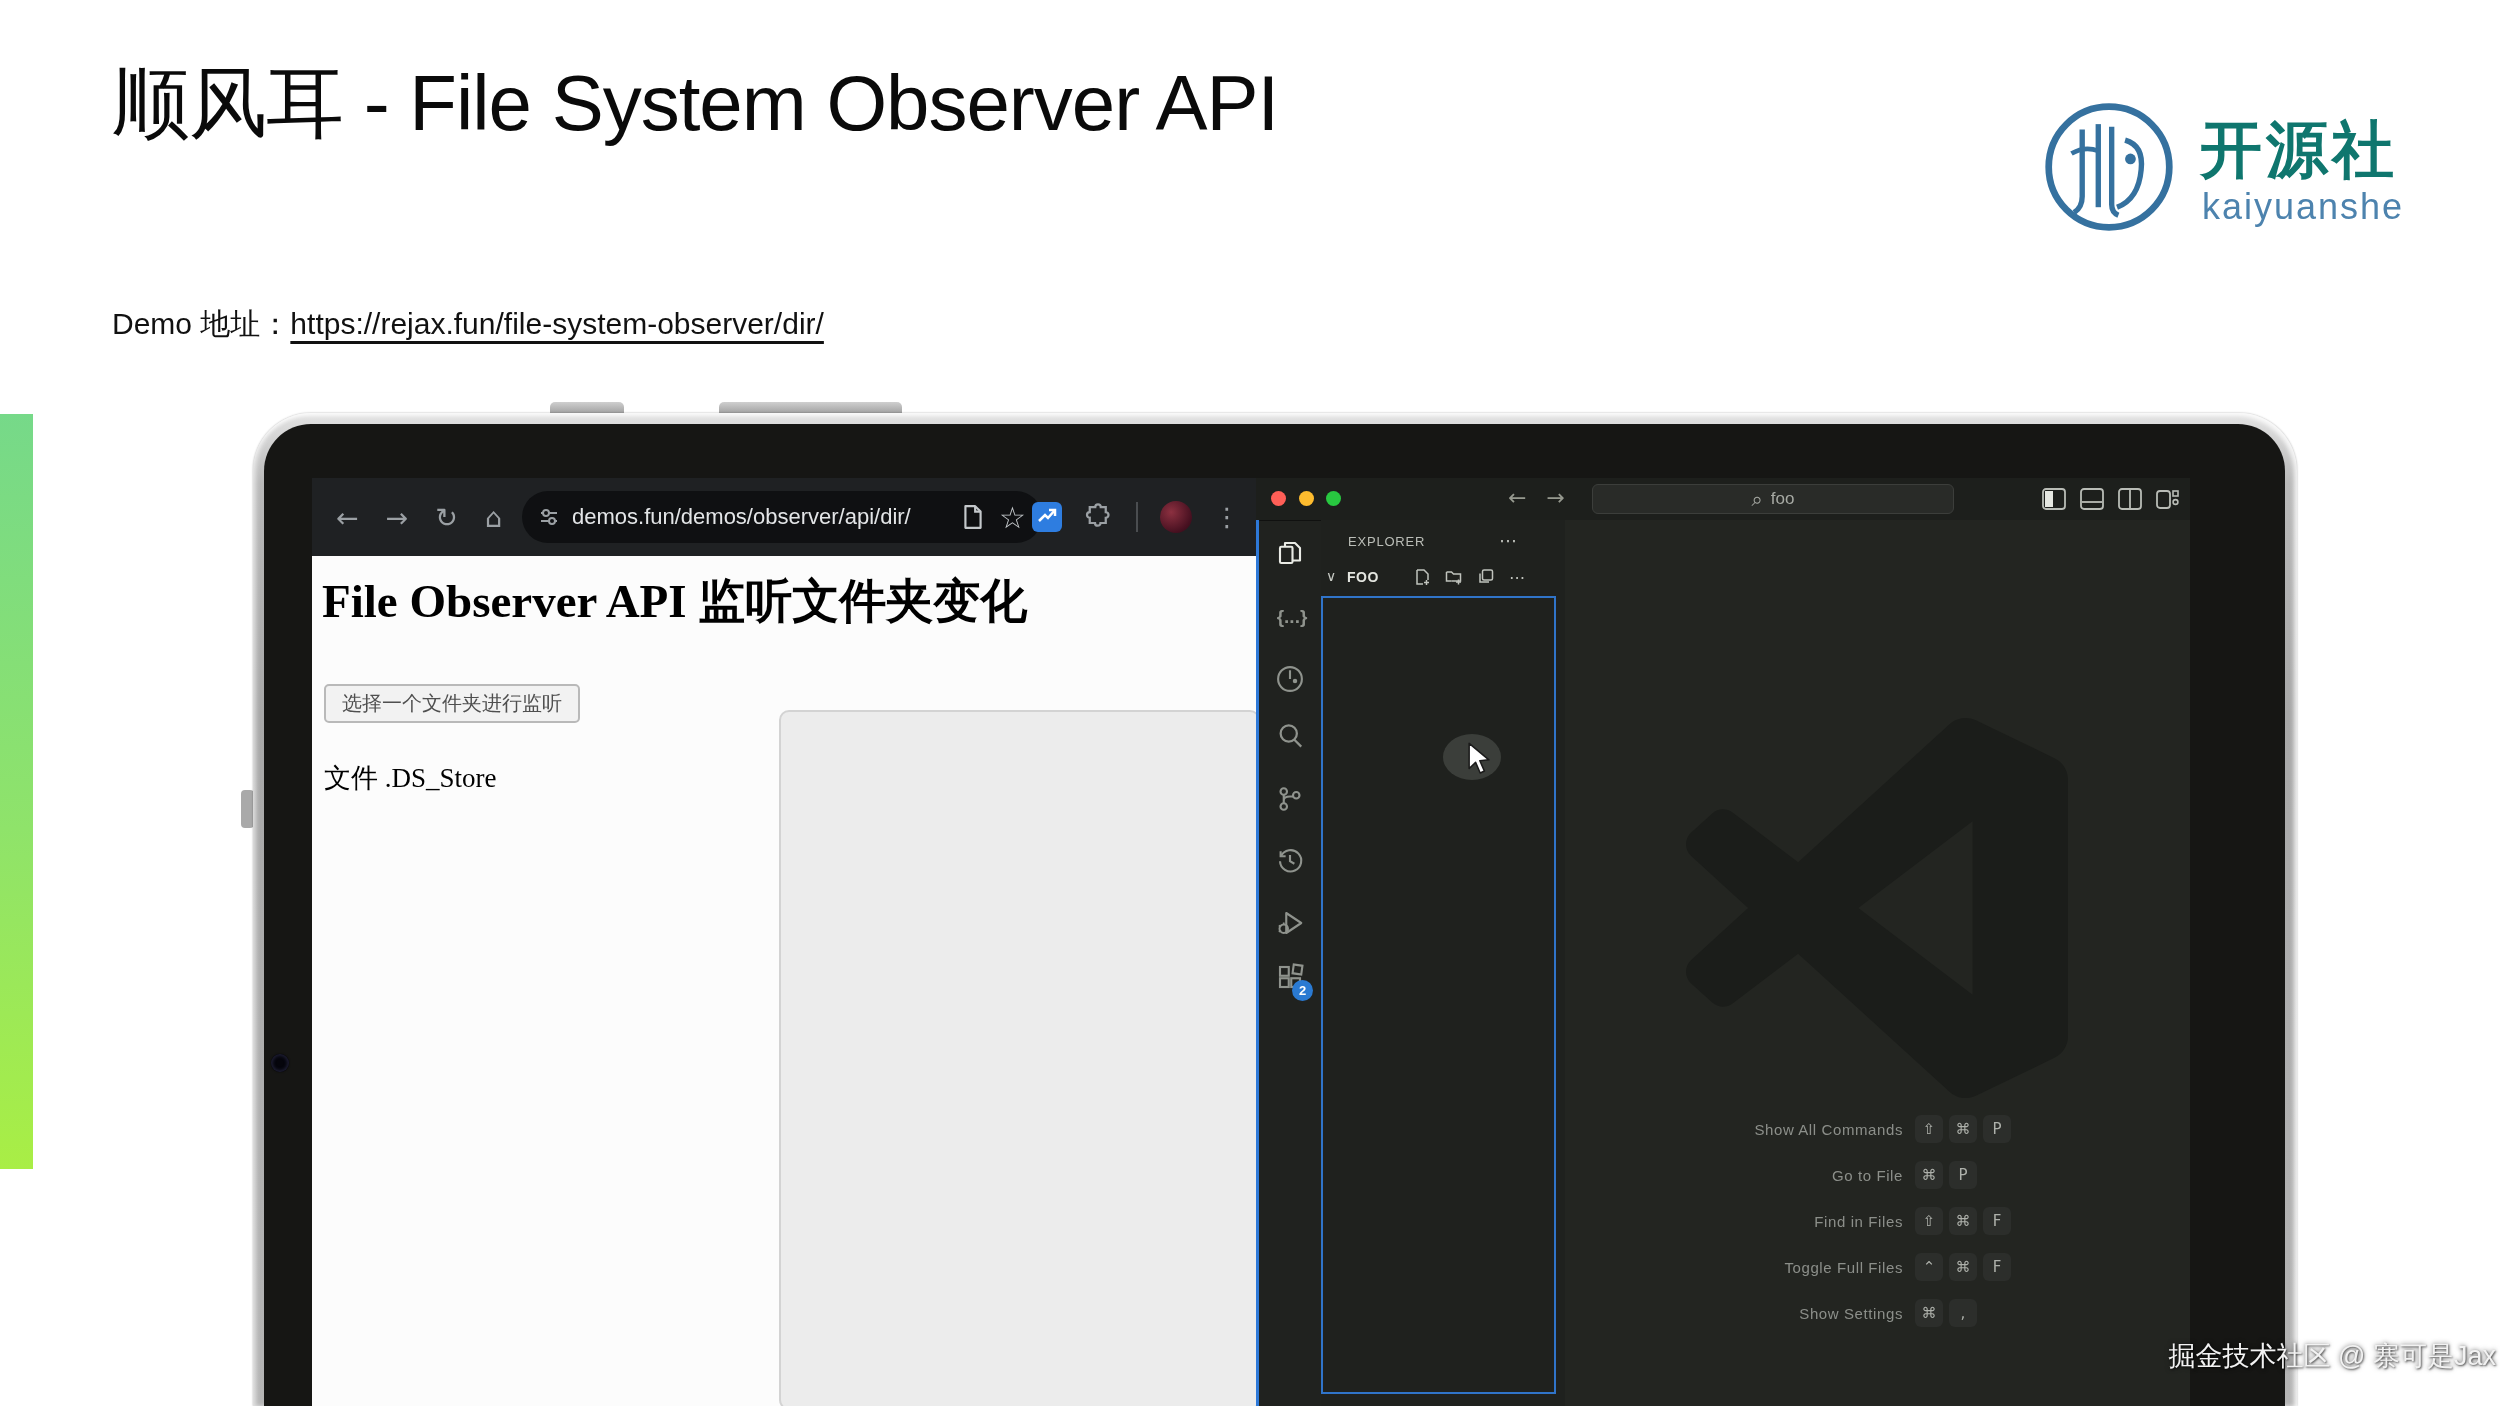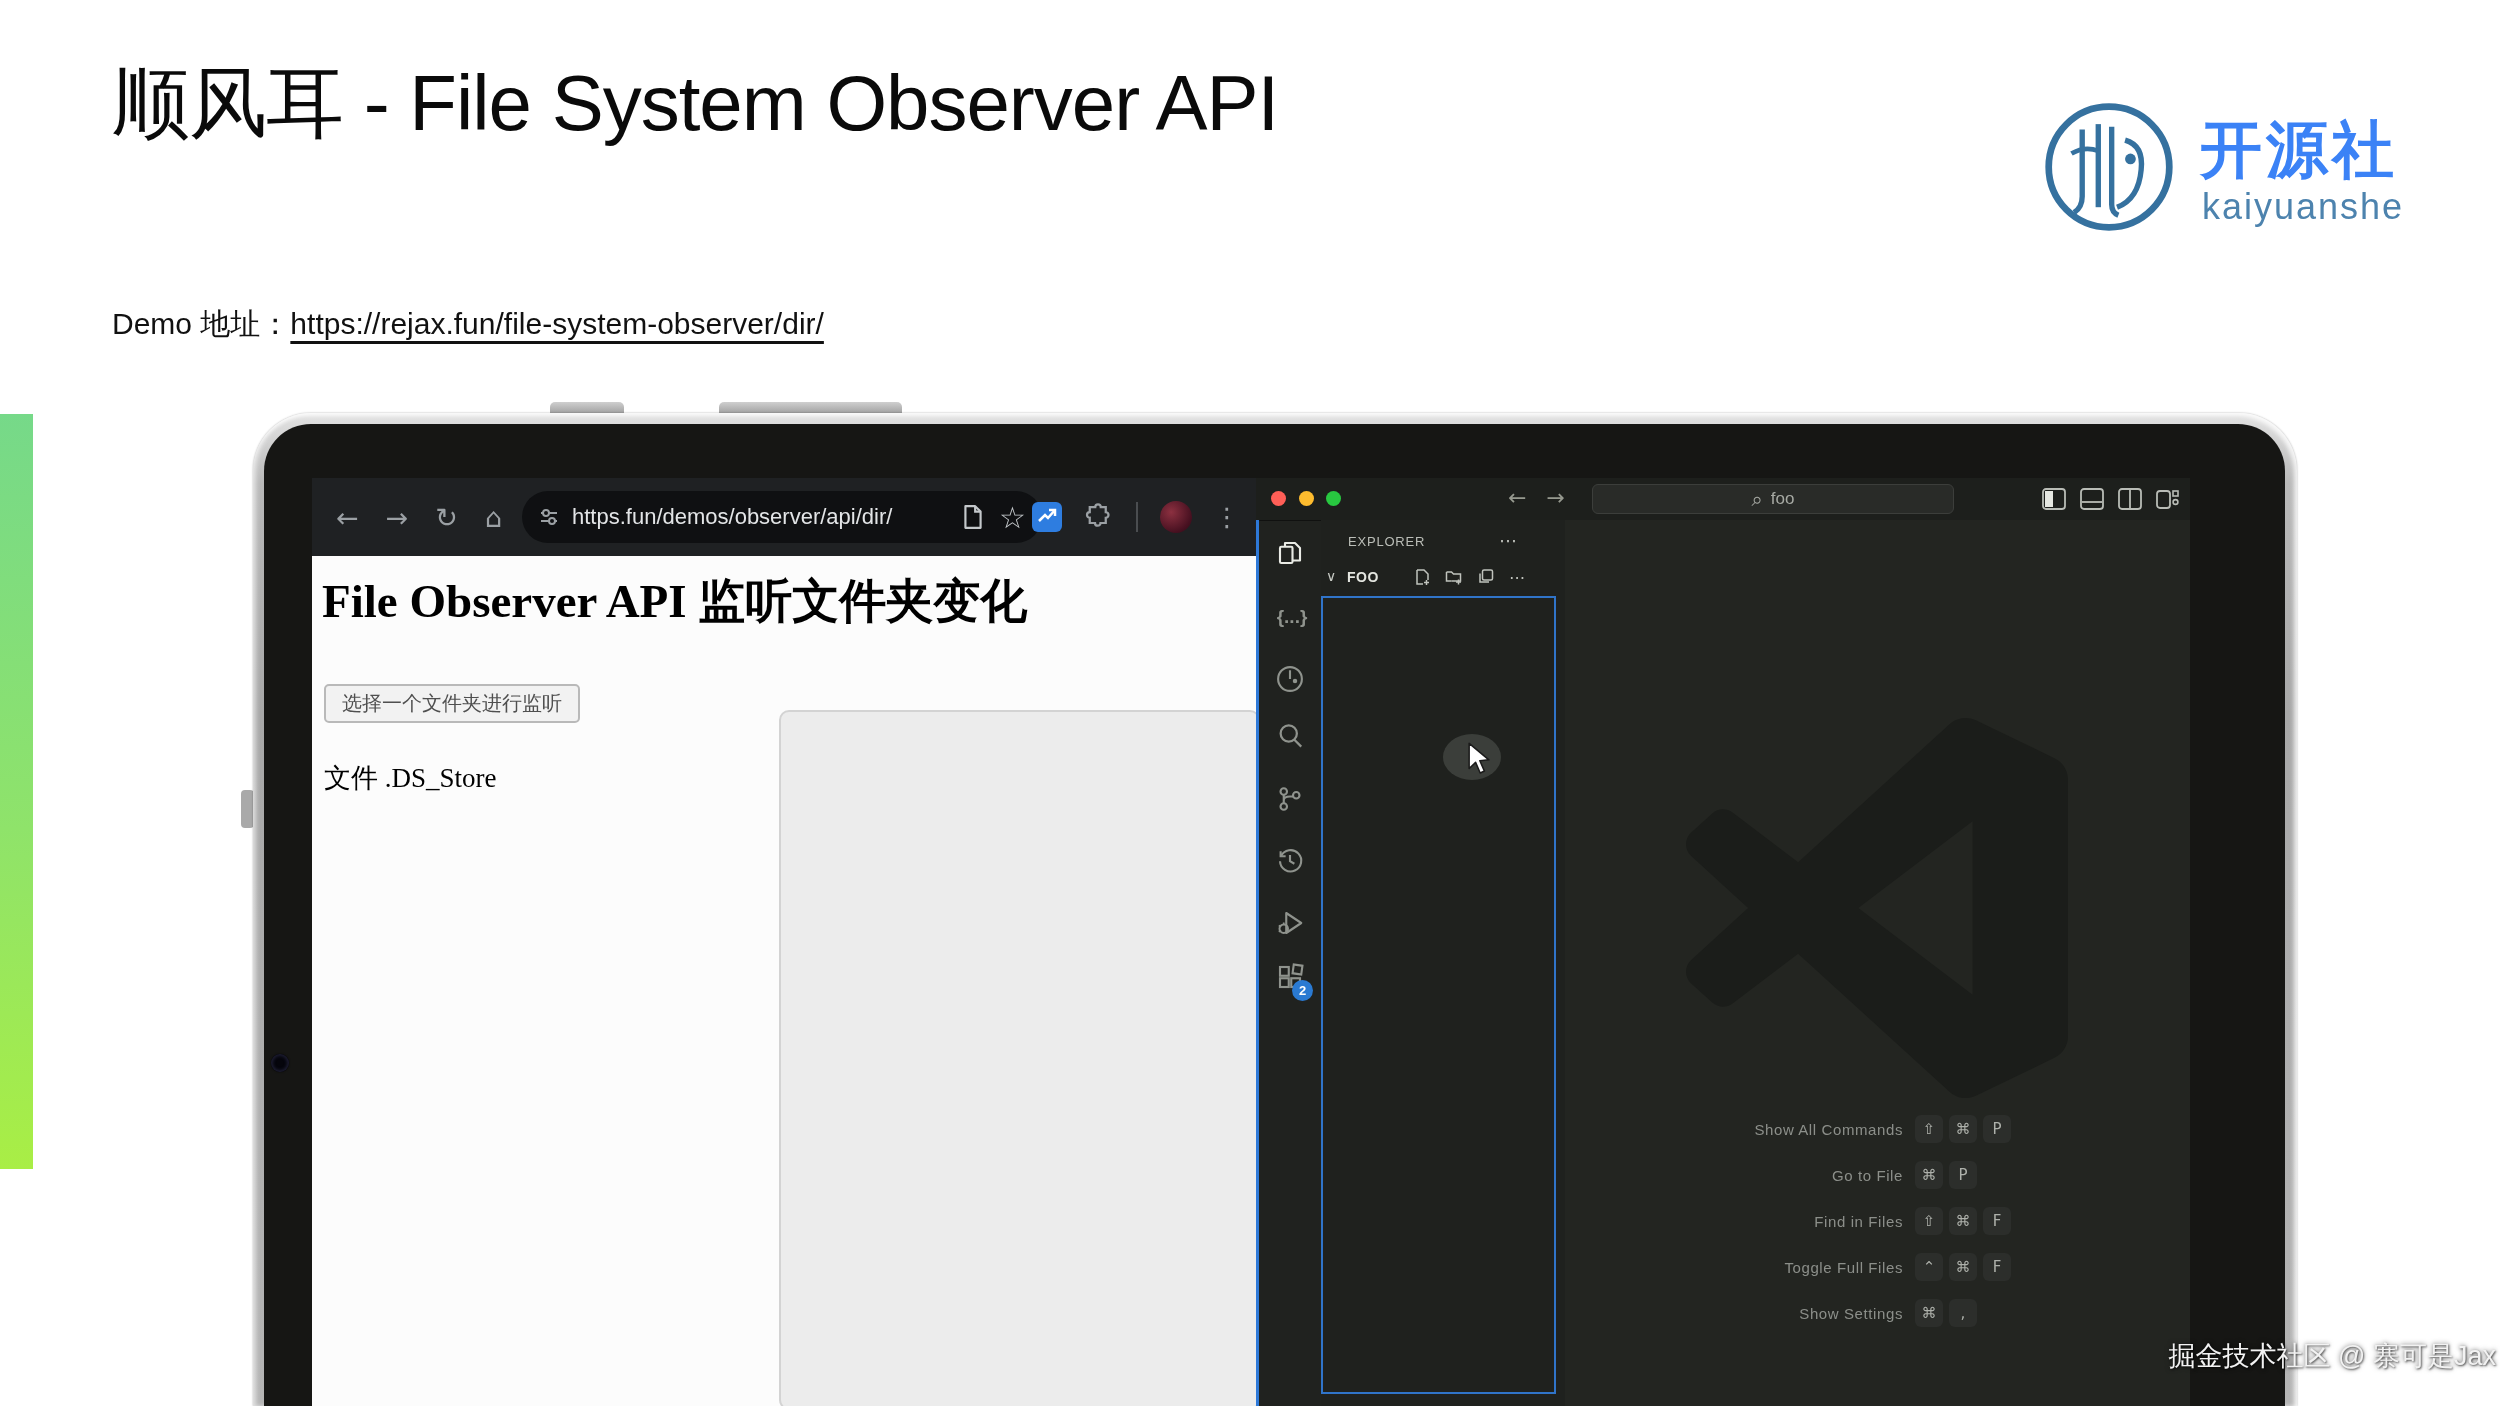--- a/index.html
+++ b/index.html
@@ -9,21 +9,21 @@
   .glyph{font-family:"DejaVu Sans",sans-serif;}
 
   
   .slide-title{left:112px;top:52px;font-size:78px;font-weight:normal;color:#0a0a0a;letter-spacing:-1px;}
   .demo-line{left:112px;top:304px;font-size:30px;color:#111;}
   .demo-line a{color:#111;text-decoration:underline;text-decoration-thickness:3px;text-underline-offset:7px;}
   .green-strip{left:0;top:414px;width:33px;height:755px;background:linear-gradient(180deg,#76d989 0%,#8fe36a 55%,#a9ee45 100%);}
 
   .brand{left:2042px;top:100px;width:440px;height:140px;}
   .brand .emblem{position:absolute;left:0;top:0;}
-  .brand .cn{position:absolute;left:158px;top:8px;font-size:62px;font-weight:bold;color:#3b82f6;letter-spacing:4px;}
+  .brand .cn{position:absolute;left:158px;top:8px;font-size:62px;font-weight:bold;color:#0f766e;letter-spacing:4px;}
   .brand .en{position:absolute;left:160px;top:86px;font-size:36px;color:#4d83ae;letter-spacing:2px;}
 
   .jax-watermark{right:4px;top:1338px;font-size:27px;color:#f2f2f2;z-index:60;
     text-shadow:0 0 5px rgba(0,0,0,.6),1px 1px 2px rgba(0,0,0,.55);}
 
   
   .device{left:253px;top:413px;width:2044px;height:993px;border-radius:58px 58px 0 0;
     background:linear-gradient(180deg,#e3e3e3,#b9b9b9 70px,#a8a8a8 300px,#b5b5b5);
     box-shadow:inset -3px 3px 4px rgba(255,255,255,.8),inset 3px 0 4px rgba(255,255,255,.6),0 0 2px rgba(0,0,0,.35);z-index:5;}
   .bezel{position:absolute;left:11px;top:11px;right:12px;bottom:0;border-radius:47px 47px 0 0;background:#161614;}
@@ -143,21 +143,21 @@
           <span class="glyph">↻</span>
           <span class="glyph">⌂</span>
         </div>
         <div class="url-pill">
           <svg class="ic" width="22" height="22" viewBox="0 0 22 22">
             <line x1="3" y1="7" x2="19" y2="7" stroke="#9ba0a4" stroke-width="2"></line>
             <circle cx="8" cy="7" r="3" fill="#0f1012" stroke="#9ba0a4" stroke-width="2"></circle>
             <line x1="3" y1="15" x2="19" y2="15" stroke="#9ba0a4" stroke-width="2"></line>
             <circle cx="14" cy="15" r="3" fill="#0f1012" stroke="#9ba0a4" stroke-width="2"></circle>
           </svg>
-          <span class="url-text">https.fun/demos/observer/api/dir/</span>
+          <span class="url-text">demos.fun/demos/observer/api/dir/</span>
           <svg class="ic" width="24" height="26" viewBox="0 0 20 24">
             <path d="M3 2 h9 l5 5 v15 h-14 z" fill="none" stroke="#c4c8cb" stroke-width="2" stroke-linejoin="round"></path>
             <path d="M12 2 v5 h5" fill="none" stroke="#c4c8cb" stroke-width="2"></path>
           </svg>
           <span class="pill-ic glyph" style="font-size:30px;color:#c4c8cb;">☆</span>
         </div>
         <div class="b-right">
           <span class="ext-blue">
             <svg width="22" height="22" viewBox="0 0 22 22">
                 <path d="M3 15 L9 9 L12 12 L19 4" fill="none" stroke="#fff" stroke-width="2.5"></path>

